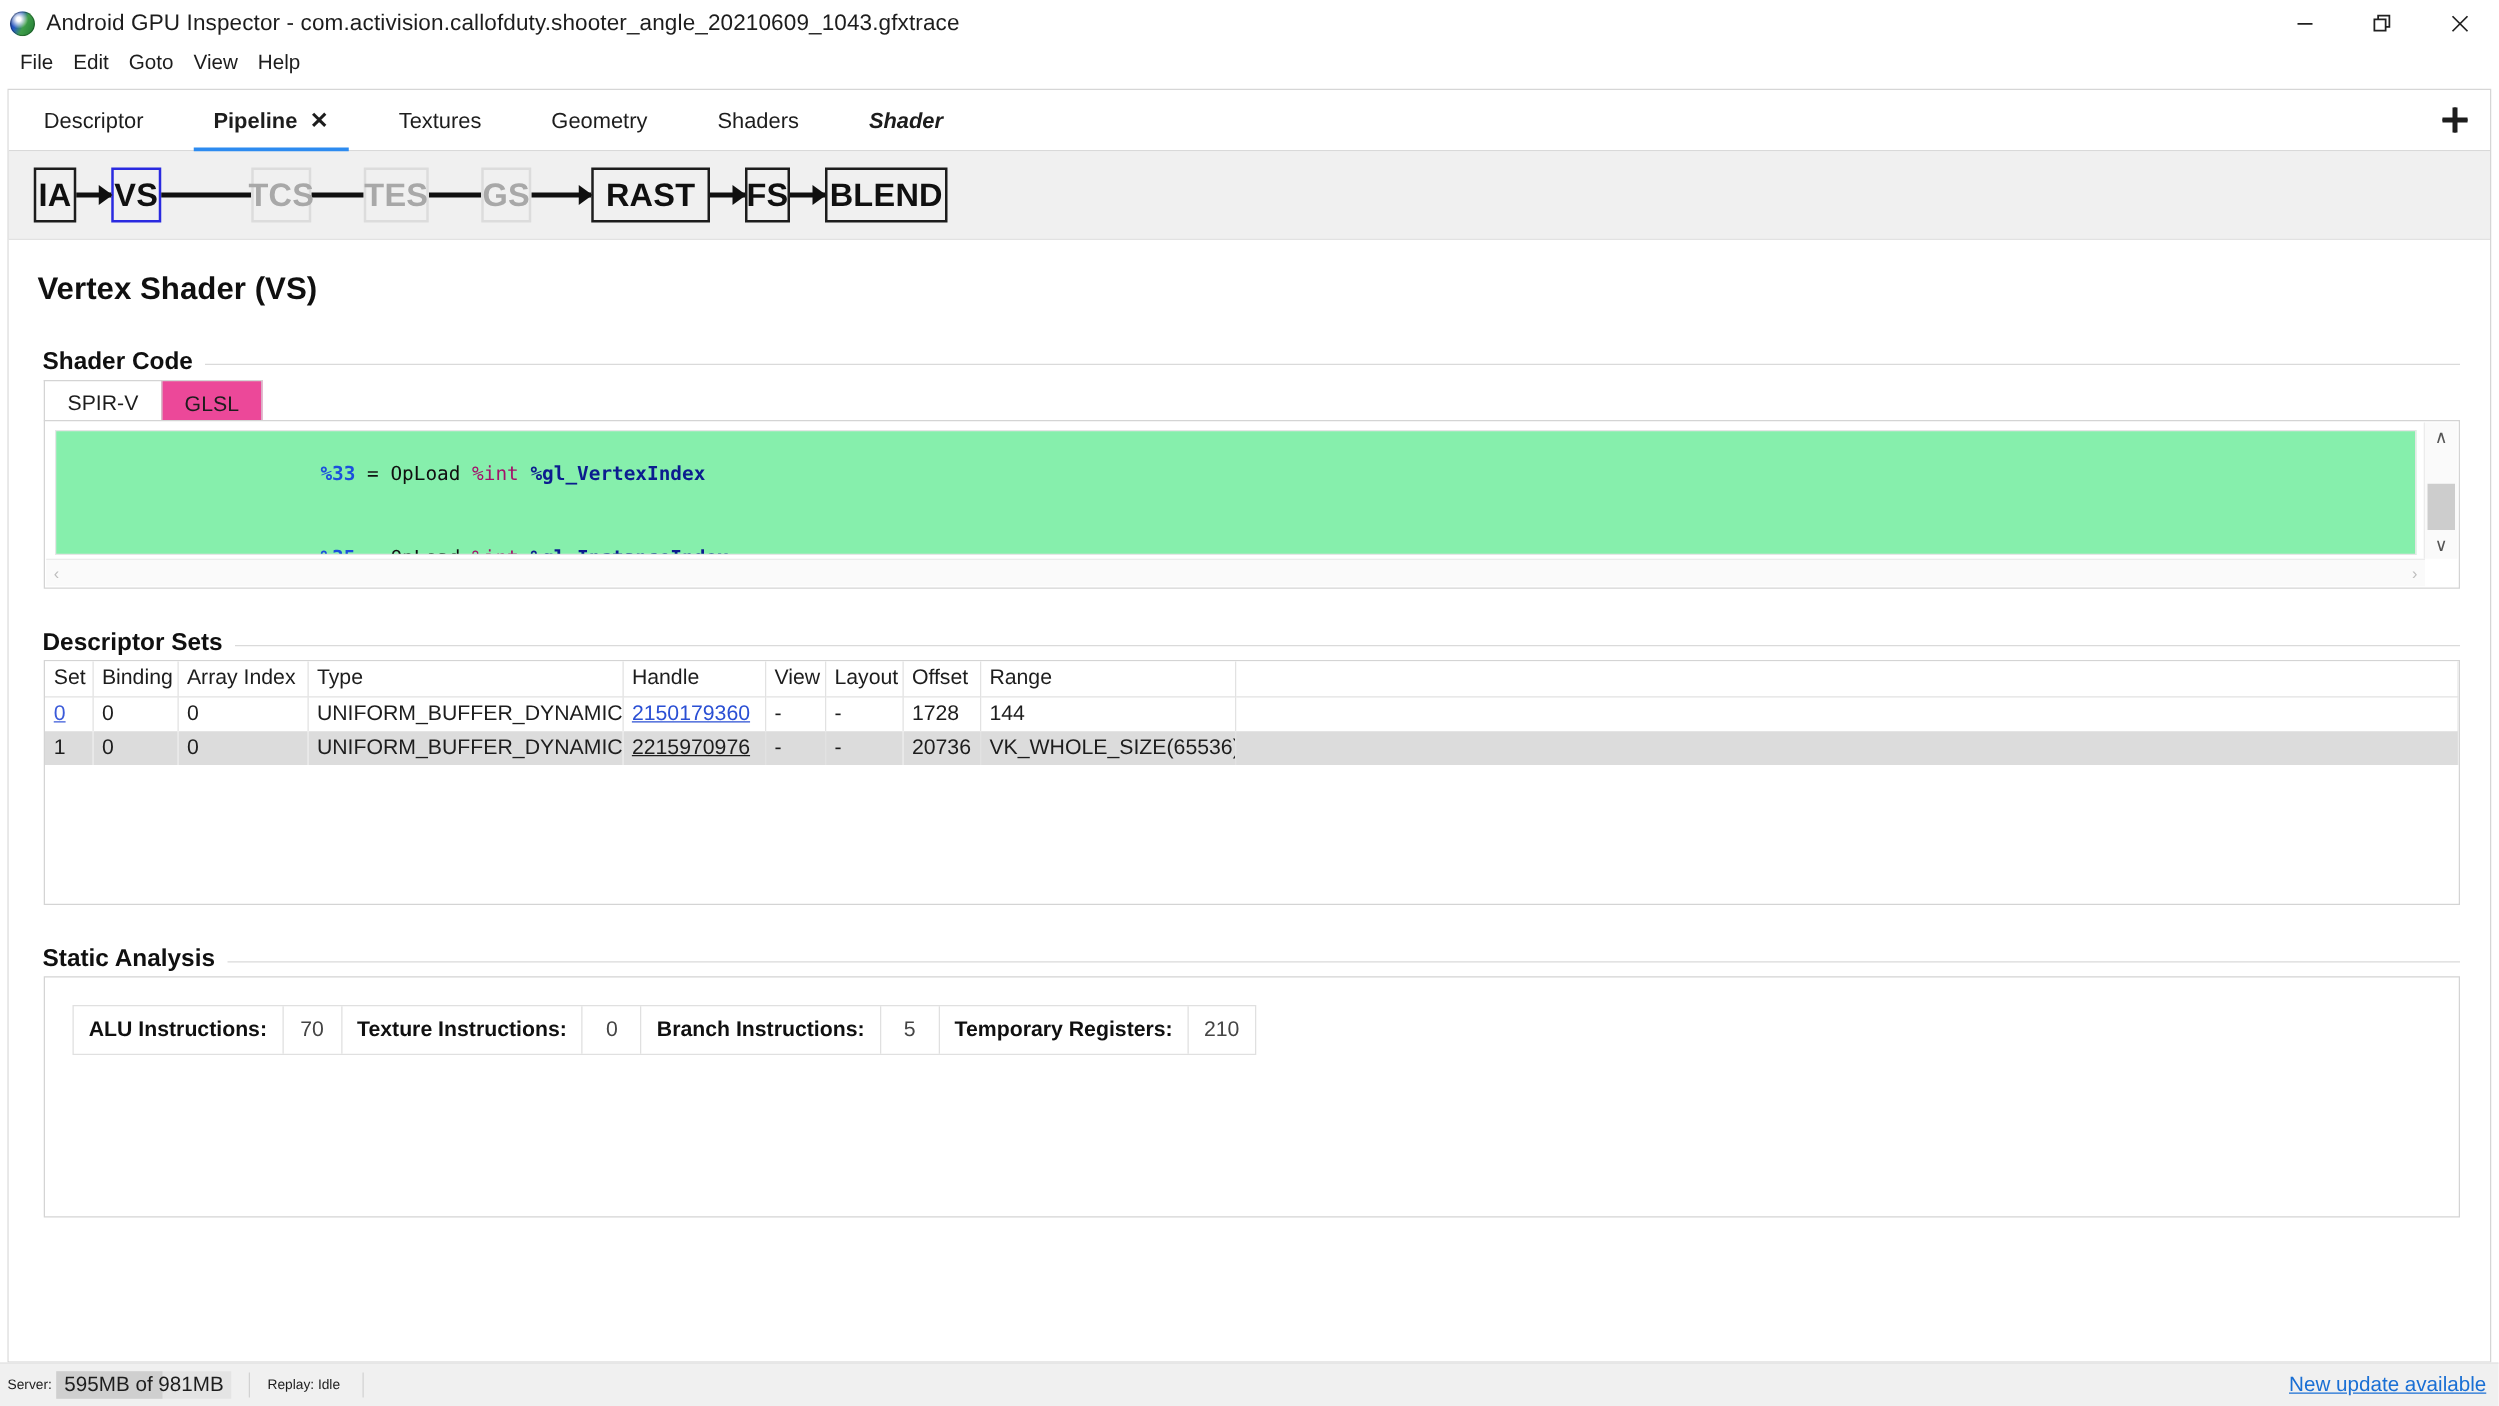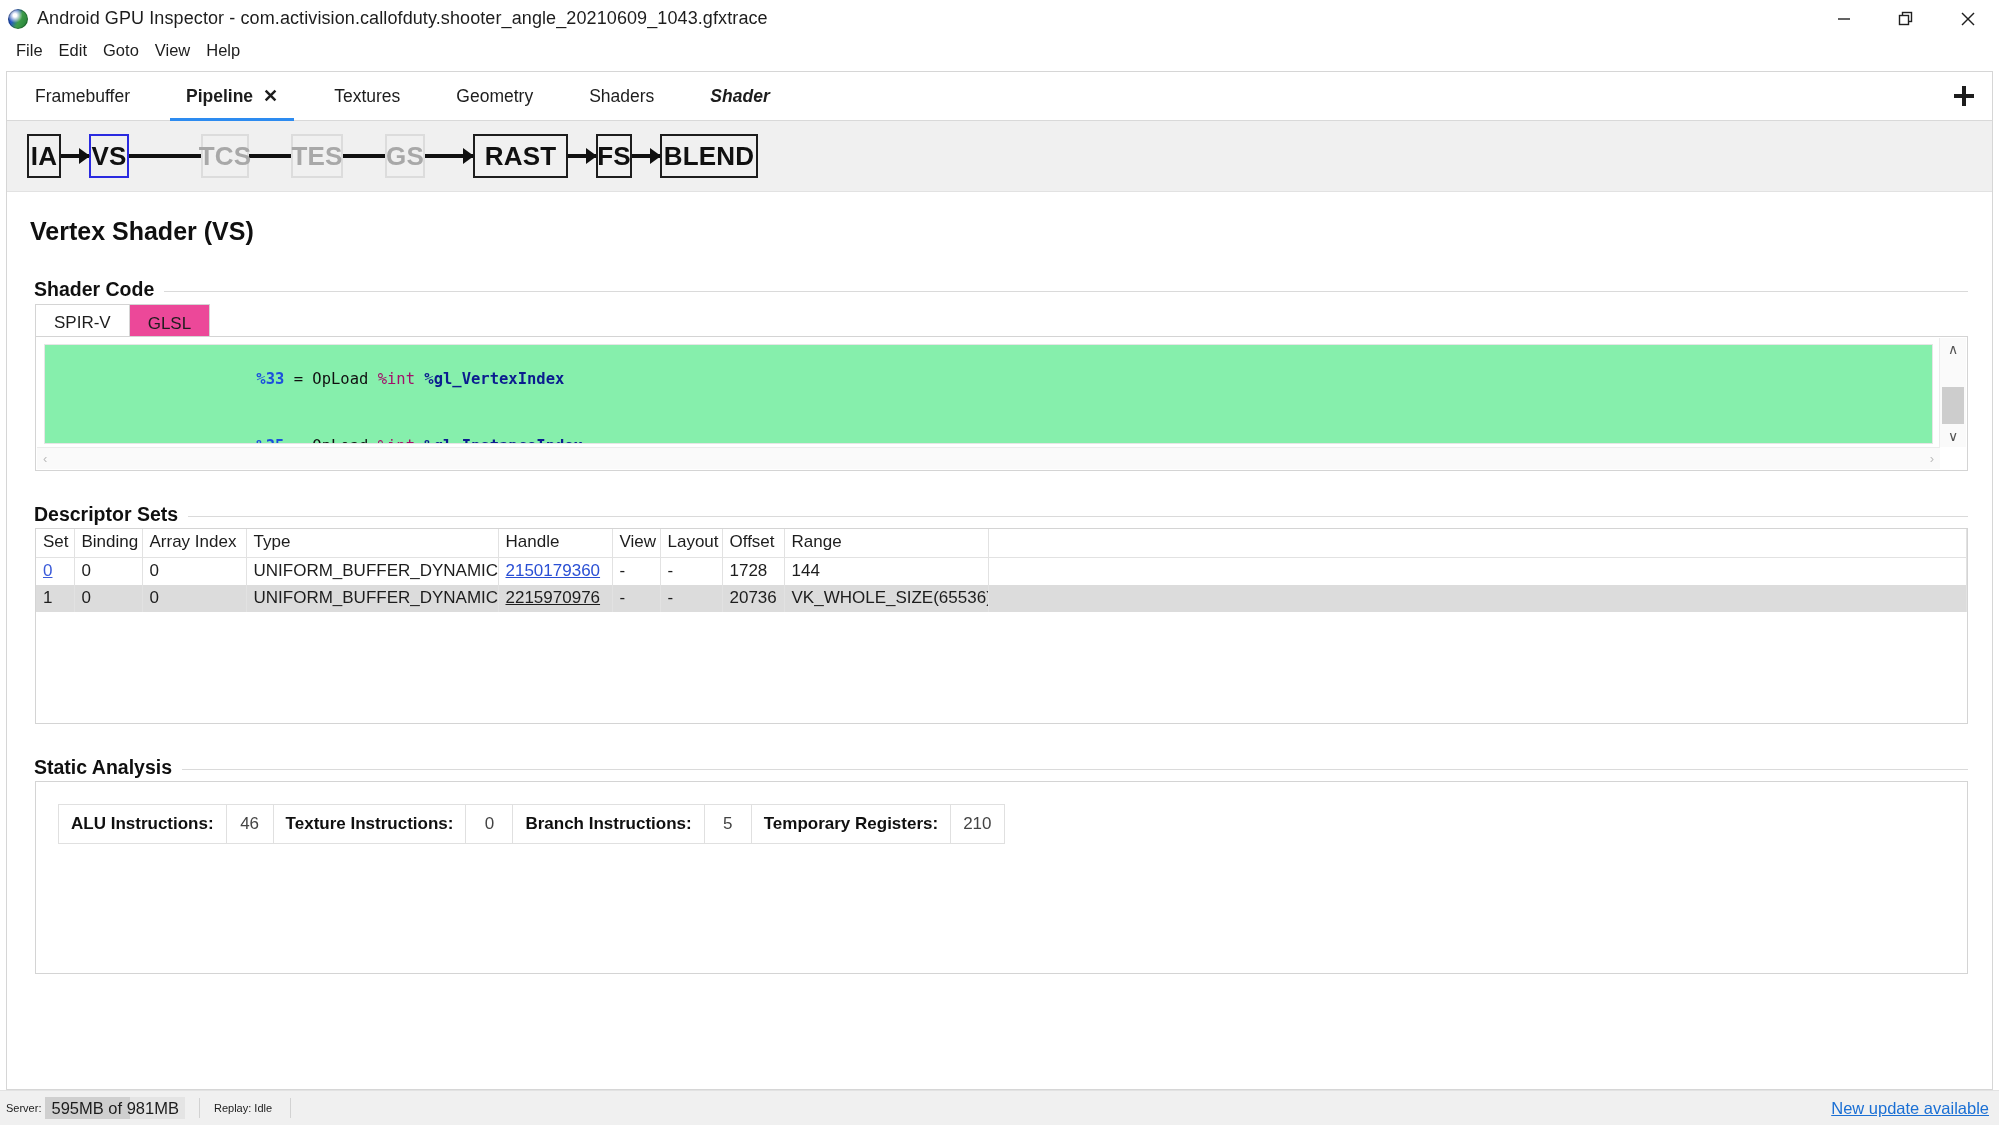--- a/index.html
+++ b/index.html
@@ -322,21 +322,21 @@
     <div class="menuitem">Edit</div>
     <div class="menuitem">Goto</div>
     <div class="menuitem">View</div>
     <div class="menuitem">Help</div>
   </div>
 
   <div class="panel">
 
     <div class="tabstrip">
       <div class="tab">
-        <span>Framebuffer</span>
+        <span>Descriptor</span>
       </div>
       <div class="tab active">
         <span>Pipeline</span>
         <span class="tab-close">✕</span>
       </div>
       <div class="tab">
         <span>Textures</span>
       </div>
       <div class="tab">
         <span>Geometry</span>
@@ -474,21 +474,21 @@
           </div>
         </div>
       </div>
 
       <div class="grp">
         <div class="grp-title">Static Analysis</div>
         <div class="grp-box">
           <div class="sawrap">
             <div class="sarow">
               <div class="sacell k">ALU Instructions:</div>
-              <div class="sacell v">46</div>
+              <div class="sacell v">70</div>
               <div class="sacell k">Texture Instructions:</div>
               <div class="sacell v">0</div>
               <div class="sacell k">Branch Instructions:</div>
               <div class="sacell v">5</div>
               <div class="sacell k">Temporary Registers:</div>
               <div class="sacell v">210</div>
             </div>
           </div>
         </div>
       </div>

